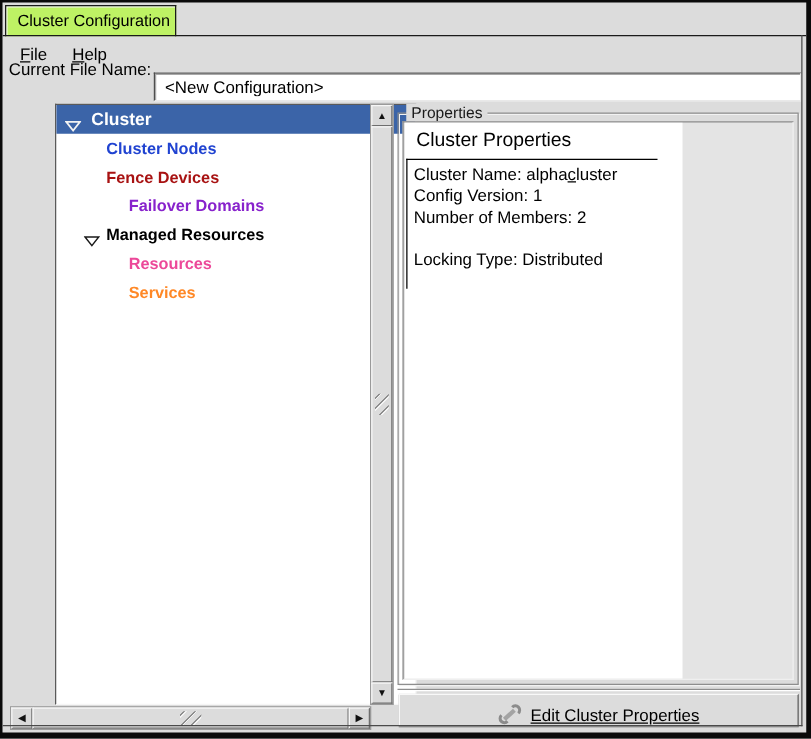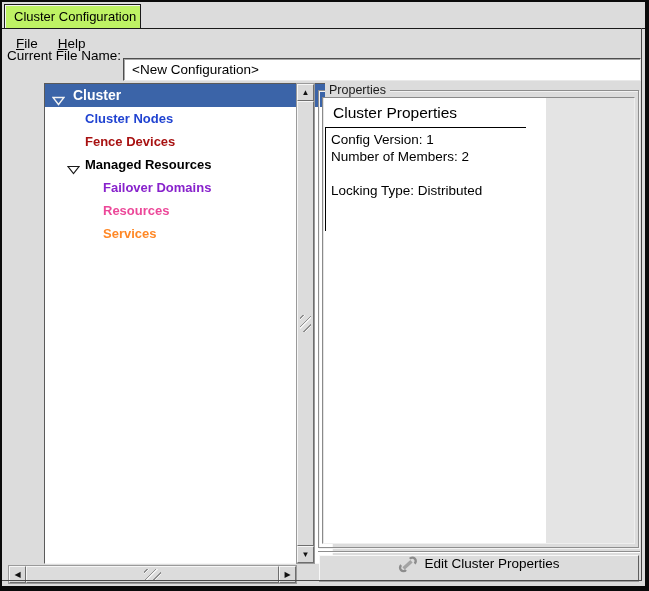--- a/index.html
+++ b/index.html
@@ -90,23 +90,24 @@
   .props-lines { position:absolute; left:7px; top:33px; font-size:13.5px; line-height:17px; color:#000; }
   .blank-line { height:17px; }
   .uline { text-decoration:underline; }
 
   
   .btn-sep { position:absolute; left:316px; top:549px; width:322px; height:2px; background:#fff; border-top:1px solid #8e8e8e; }
   .edit-btn {
     position:absolute; left:317px; top:553px; width:320px; height:26px;
     background:#dcdcdc; border:1px solid; border-color:#f8f8f8 #5f5f5f #5f5f5f #f8f8f8;
     box-shadow:0 1px 0 #9c9c9c;
-    display:flex; align-items:flex-start; justify-content:center; gap:6px;
+    display:flex; align-items:flex-end; justify-content:center; gap:6px;
     font-family:"Liberation Sans","DejaVu Sans",sans-serif; font-size:13.5px; color:#000;
     cursor:default;
+    text-decoration:underline;
   }
 </style>
 </head>
 <body>
 
 <div class="window">
 
   <div class="tab">Cluster Configuration</div>
   <div class="notebook-line"></div>
 
@@ -126,30 +127,30 @@
           </svg>
       </span>
       <span class="label" style="color: rgb(255, 255, 255);">Cluster</span>
     </div>
     <div class="tree-row ind-1">
       <span class="label" style="color: rgb(32, 67, 209);">Cluster Nodes</span>
     </div>
     <div class="tree-row ind-1">
       <span class="label" style="color: rgb(168, 18, 18);">Fence Devices</span>
     </div>
+    <div class="tree-row ind-2">
+      <span class="label" style="color: rgb(136, 34, 204);">Failover Domains</span>
+    </div>
     <div class="tree-row ind-1">
       <span class="expander">
         <svg width="13" height="10" viewBox="0 0 13 10">
             <polygon points="1,1.5 12,1.5 6.5,8.5" fill="#ffffff" stroke="#1a1a1a" stroke-width="1.2"></polygon>
           </svg>
       </span>
       <span class="label" style="color: rgb(0, 0, 0);">Managed Resources</span>
-    </div>
-    <div class="tree-row ind-2">
-      <span class="label" style="color: rgb(136, 34, 204);">Failover Domains</span>
     </div>
     <div class="tree-row ind-2">
       <span class="label" style="color: #ec4899;">Resources</span>
     </div>
     <div class="tree-row ind-2">
       <span class="label" style="color: rgb(255, 136, 38);">Services</span>
     </div>
   </div>
 
   <div class="vscroll">
@@ -177,20 +178,21 @@
   </div>
 
   <div class="props-frame">
     <span class="props-legend">Properties</span>
     <div class="props-viewport">
       <div class="props-canvas">
         <div class="props-heading">Cluster Properties</div>
         <div class="rule-h"></div>
         <div class="rule-v"></div>
         <div class="props-lines">
+          <div><span>Cluster Name: alpha</span><span class="uline">c</span><span>luster</span></div>
           <div>Config Version: 1</div>
           <div>Number of Members: 2</div>
           <div class="blank-line"></div>
           <div>Locking Type: Distributed</div>
         </div>
       </div>
     </div>
   </div>
 
   <div class="btn-sep"></div>

